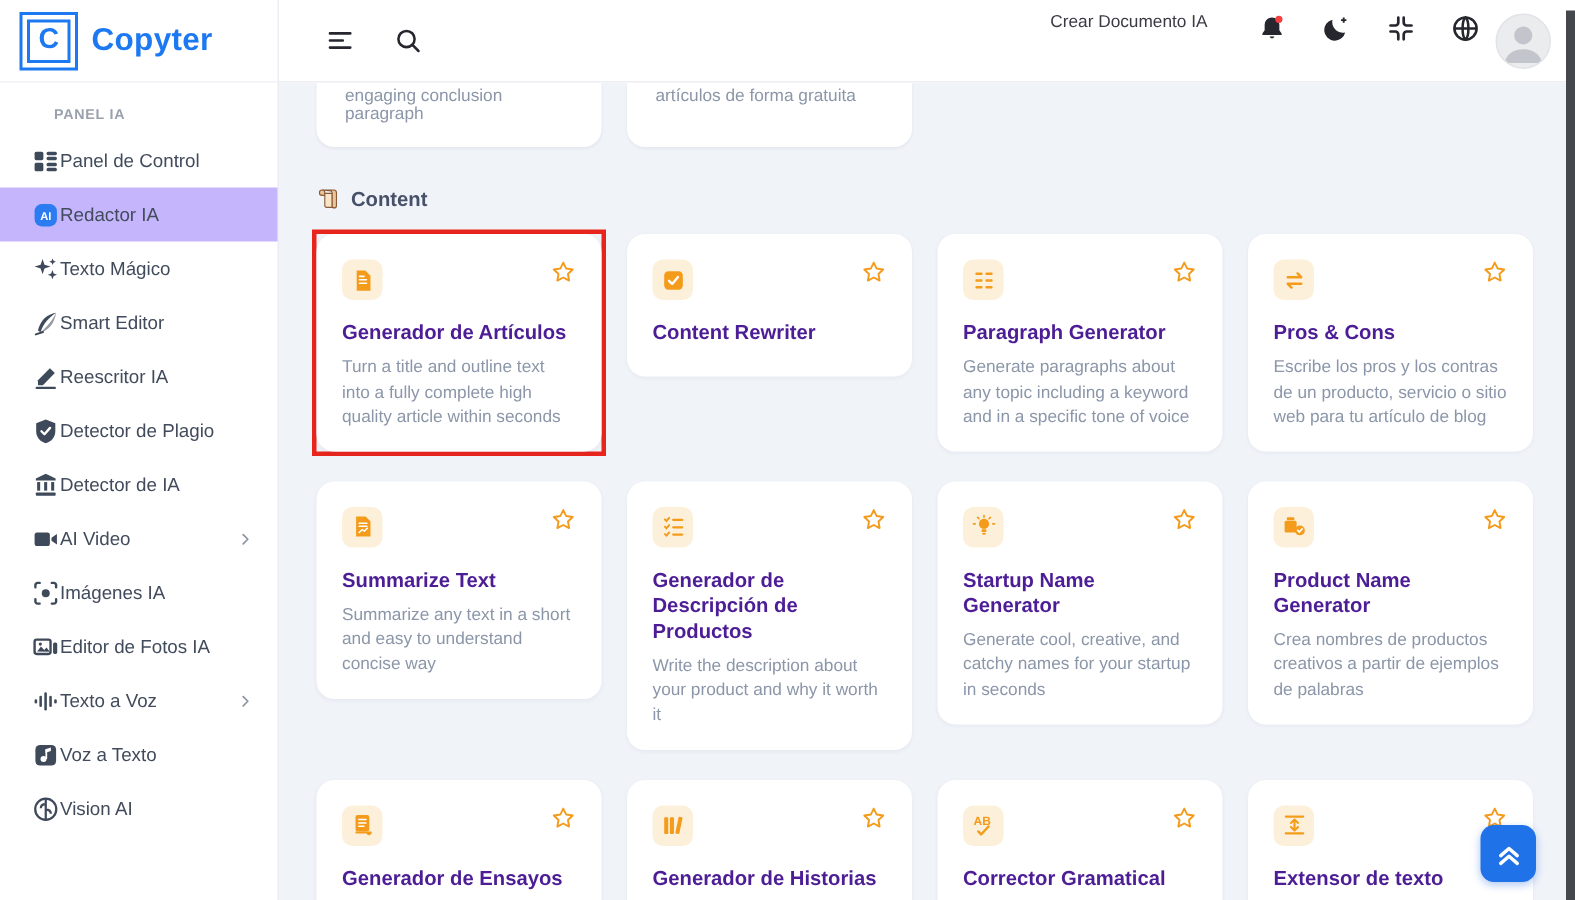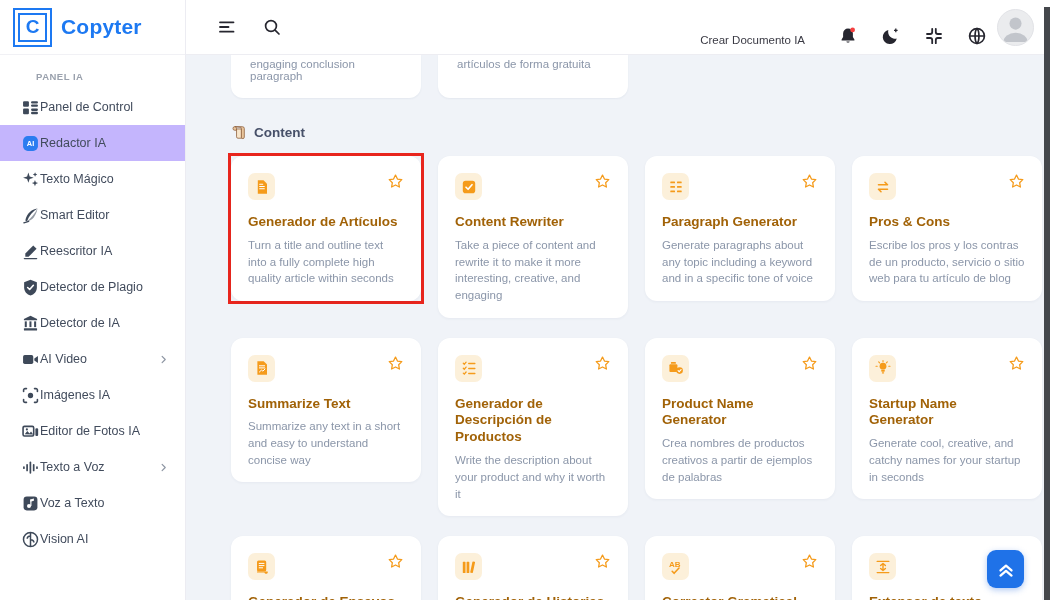--- a/index.html
+++ b/index.html
@@ -26,50 +26,50 @@
   .nav-item .ic svg { width:100%; height:100%; }
   .nav-item .chev { margin-left:auto; width:11px; height:11px; color:#8d95a2; display:flex; }
   .nav-item .chev svg { width:100%; height:100%; }
 
   
   .header { position:absolute; left:186px; top:0; right:0; height:55px; background:#fff;
             border-bottom:1px solid #ededf2; display:flex; align-items:center; padding:0 16px 0 31px; z-index:4; }
   .hicon { width:20px; height:20px; color:#26262f; display:flex; cursor:pointer; }
   .hicon svg { width:100%; height:100%; }
   .hleft { display:flex; align-items:center; gap:25px; }
-  .hright { margin-left:auto; display:flex; align-items:flex-end; gap:10px; }
+  .hright { margin-left:auto; display:flex; align-items:flex-start; gap:10px; }
   .create-doc { font-size:11.5px; color:#3a3a44; cursor:pointer; }
   .chev-up { width:13px; height:13px; color:#707079; display:flex; cursor:pointer; }
   .avatar { width:37px; height:37px; border-radius:50%; background:#ebecee; border:1px solid #e2e3e7;
             overflow:hidden; display:flex; cursor:pointer; }
   .avatar svg { width:100%; height:100%; }
 
   
-  .main { position:absolute; left:186px; top:55px; right:0; bottom:0; background:#f0f3f8; overflow:hidden;padding-left:20px; }
+  .main { position:absolute; left:186px; top:55px; right:0; bottom:0; background:#f0f3f8; overflow:hidden; }
   .content { padding-left:25px; }
   .pgrid, .grid { display:grid; grid-template-columns:repeat(4,190px); column-gap:17px; }
   .partial-card { height:43px; background:#fff; border-radius:0 0 12px 12px;
                   font-size:11.5px; color:#8b96a9; padding:3px 19px 0;
                   box-shadow:0 1px 2px rgba(40,60,100,.06); }
   .section-head { display:flex; align-items:center; gap:8px; margin-top:26px;
                   font-size:13.5px; font-weight:bold; color:#475069; height:16px; }
   .section-head .sic { width:15px; height:15px; display:flex; }
   .section-head .sic svg { width:100%; height:100%; }
   .grid { margin-top:16px; row-gap:20px; align-items:start; }
   .cardw { border:3px solid transparent; margin:-3px; }
   .cardw.hl { border-color:var(--highlight-red,#e8251d); }
   .card { background:#fff; border-radius:12px; padding:17px 17px 14px;
           box-shadow:0 1px 3px rgba(40,60,100,.05); cursor:pointer; }
   .card-top { display:flex; justify-content:space-between; align-items:flex-start; margin-bottom:14px; }
   .tool-ic { width:27px; height:27px; border-radius:7px; background:var(--icon-bg,#fcf0da);
              color:var(--accent-orange,#f59b1b); display:flex; align-items:center; justify-content:center; }
   .tool-ic svg { width:16px; height:16px; }
   .star { width:17px; height:17px; color:var(--accent-orange,#f59b1b); display:flex; cursor:pointer; }
   .star svg { width:100%; height:100%; }
-  .card-title { font-size:13.5px; font-weight:bold; color:#a16207; line-height:1.25; margin-bottom:6px; }
+  .card-title { font-size:13.5px; font-weight:bold; color:#4c1d95; line-height:1.25; margin-bottom:6px; }
   .card-desc { font-size:11.5px; color:#8b96a9; line-height:1.45; }
 
   .scroll-top { position:absolute; right:26px; bottom:12px; width:37px; height:38px; border-radius:9px;
                 background:var(--scroll-top-blue,#1f72e8); display:flex; align-items:center; justify-content:center;
                 box-shadow:0 2px 6px rgba(30,100,220,.35); z-index:9; cursor:pointer; }
   .scroll-top svg { width:22px; height:22px; }
   .win-scrollbar { position:absolute; right:0; top:7px; bottom:0; width:6px; background:#44474c; z-index:20; }
 </style>
 </head>
 <body>
@@ -326,21 +326,20 @@
                   <path d="M5 8.2l2.1 2.1 3.9-4.6" stroke="#fff" stroke-width="1.6" fill="none" stroke-linecap="round" stroke-linejoin="round"></path>
                 </svg>
               </span>
               <span class="star">
                 <svg viewBox="0 0 20 20" fill="none" stroke="currentColor" stroke-width="1.5" stroke-linejoin="round">
                   <path d="M10 2.4l2.3 4.7 5.1.7-3.7 3.6.9 5.1L10 14.1l-4.6 2.4.9-5.1-3.7-3.6 5.1-.7z"></path>
                 </svg>
               </span>
             </div>
             <div class="card-title">Content Rewriter</div>
-            <div class="card-desc">Take a piece of content and rewrite it to make it more interesting, creative, and engaging</div>
           </div>
         </div>
         <div class="cardw">
           <div class="card">
             <div class="card-top">
               <span class="tool-ic">
                 <svg viewBox="0 0 16 16" fill="currentColor">
                   <rect x="2.3" y="2.6" width="4.7" height="1.7" rx=".5"></rect>
                   <rect x="9" y="2.6" width="4.7" height="1.7" rx=".5"></rect>
                   <rect x="2.3" y="7.1" width="4.7" height="1.7" rx=".5"></rect>
@@ -414,55 +413,55 @@
             </div>
             <div class="card-title">Generador de Descripción de Productos</div>
             <div class="card-desc">Write the description about your product and why it worth it</div>
           </div>
         </div>
         <div class="cardw">
           <div class="card">
             <div class="card-top">
               <span class="tool-ic">
                 <svg viewBox="0 0 16 16" fill="currentColor">
+                  <circle cx="8" cy="6.2" r="3.4"></circle>
+                  <rect x="6.4" y="9.8" width="3.2" height="1.9" rx=".5"></rect>
+                  <rect x="6.9" y="12.2" width="2.2" height="1.3" rx=".5"></rect>
+                  <path d="M8 .6v1.2M2.2 6.2H1M15 6.2h-1.2M3.7 1.9l.9.9M12.3 1.9l-.9.9" stroke="currentColor" stroke-width="1.1" stroke-linecap="round"></path>
+                </svg>
+              </span>
+              <span class="star">
+                <svg viewBox="0 0 20 20" fill="none" stroke="currentColor" stroke-width="1.5" stroke-linejoin="round">
+                  <path d="M10 2.4l2.3 4.7 5.1.7-3.7 3.6.9 5.1L10 14.1l-4.6 2.4.9-5.1-3.7-3.6 5.1-.7z"></path>
+                </svg>
+              </span>
+            </div>
+            <div class="card-title">Startup Name Generator</div>
+            <div class="card-desc">Generate cool, creative, and catchy names for your startup in seconds</div>
+          </div>
+        </div>
+        <div class="cardw">
+          <div class="card">
+            <div class="card-top">
+              <span class="tool-ic">
+                <svg viewBox="0 0 16 16" fill="currentColor">
                   <rect x="1.4" y="4.2" width="8" height="7.8" rx="1"></rect>
                   <rect x="2.9" y="1.9" width="5" height="1.9" rx=".6"></rect>
                   <circle cx="11.6" cy="10.6" r="3.3"></circle>
                   <path d="M10.1 10.6l1.1 1.1 1.9-2.1" stroke="#fff" stroke-width="1.1" fill="none" stroke-linecap="round"></path>
                 </svg>
               </span>
               <span class="star">
                 <svg viewBox="0 0 20 20" fill="none" stroke="currentColor" stroke-width="1.5" stroke-linejoin="round">
                   <path d="M10 2.4l2.3 4.7 5.1.7-3.7 3.6.9 5.1L10 14.1l-4.6 2.4.9-5.1-3.7-3.6 5.1-.7z"></path>
                 </svg>
               </span>
             </div>
             <div class="card-title">Product Name Generator</div>
             <div class="card-desc">Crea nombres de productos creativos a partir de ejemplos de palabras</div>
-          </div>
-        </div>
-        <div class="cardw">
-          <div class="card">
-            <div class="card-top">
-              <span class="tool-ic">
-                <svg viewBox="0 0 16 16" fill="currentColor">
-                  <circle cx="8" cy="6.2" r="3.4"></circle>
-                  <rect x="6.4" y="9.8" width="3.2" height="1.9" rx=".5"></rect>
-                  <rect x="6.9" y="12.2" width="2.2" height="1.3" rx=".5"></rect>
-                  <path d="M8 .6v1.2M2.2 6.2H1M15 6.2h-1.2M3.7 1.9l.9.9M12.3 1.9l-.9.9" stroke="currentColor" stroke-width="1.1" stroke-linecap="round"></path>
-                </svg>
-              </span>
-              <span class="star">
-                <svg viewBox="0 0 20 20" fill="none" stroke="currentColor" stroke-width="1.5" stroke-linejoin="round">
-                  <path d="M10 2.4l2.3 4.7 5.1.7-3.7 3.6.9 5.1L10 14.1l-4.6 2.4.9-5.1-3.7-3.6 5.1-.7z"></path>
-                </svg>
-              </span>
-            </div>
-            <div class="card-title">Startup Name Generator</div>
-            <div class="card-desc">Generate cool, creative, and catchy names for your startup in seconds</div>
           </div>
         </div>
         <div class="cardw">
           <div class="card">
             <div class="card-top">
               <span class="tool-ic">
                 <svg viewBox="0 0 16 16" fill="currentColor">
                   <rect x="3" y="1.4" width="9.2" height="11" rx="1.5"></rect>
                   <path d="M3 12.4h10.7a1.7 1.7 0 01-3.3 1.2H3z"></path>
                   <path d="M5.2 4.4h4.8M5.2 6.6h4.8M5.2 8.8h3.4" stroke="#fff" stroke-width="1" stroke-linecap="round"></path>

